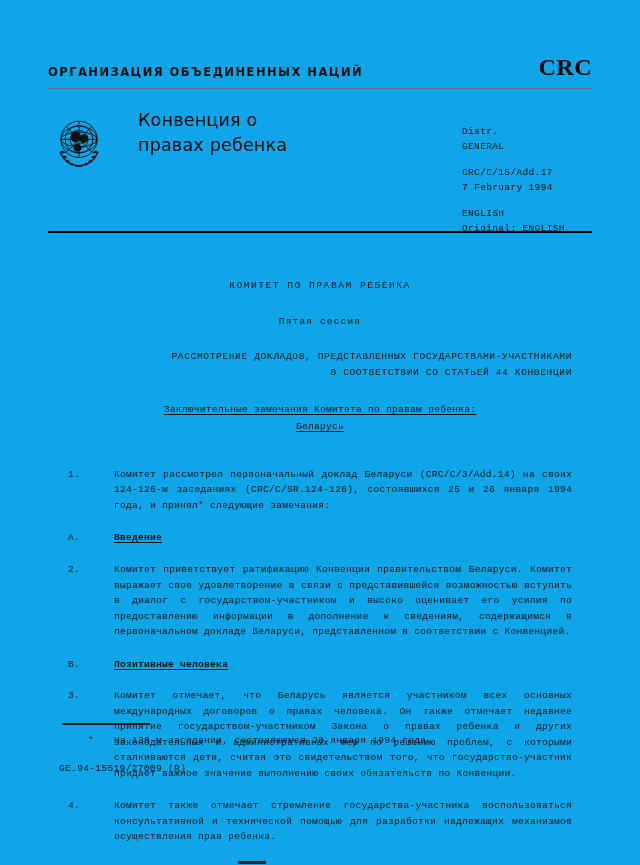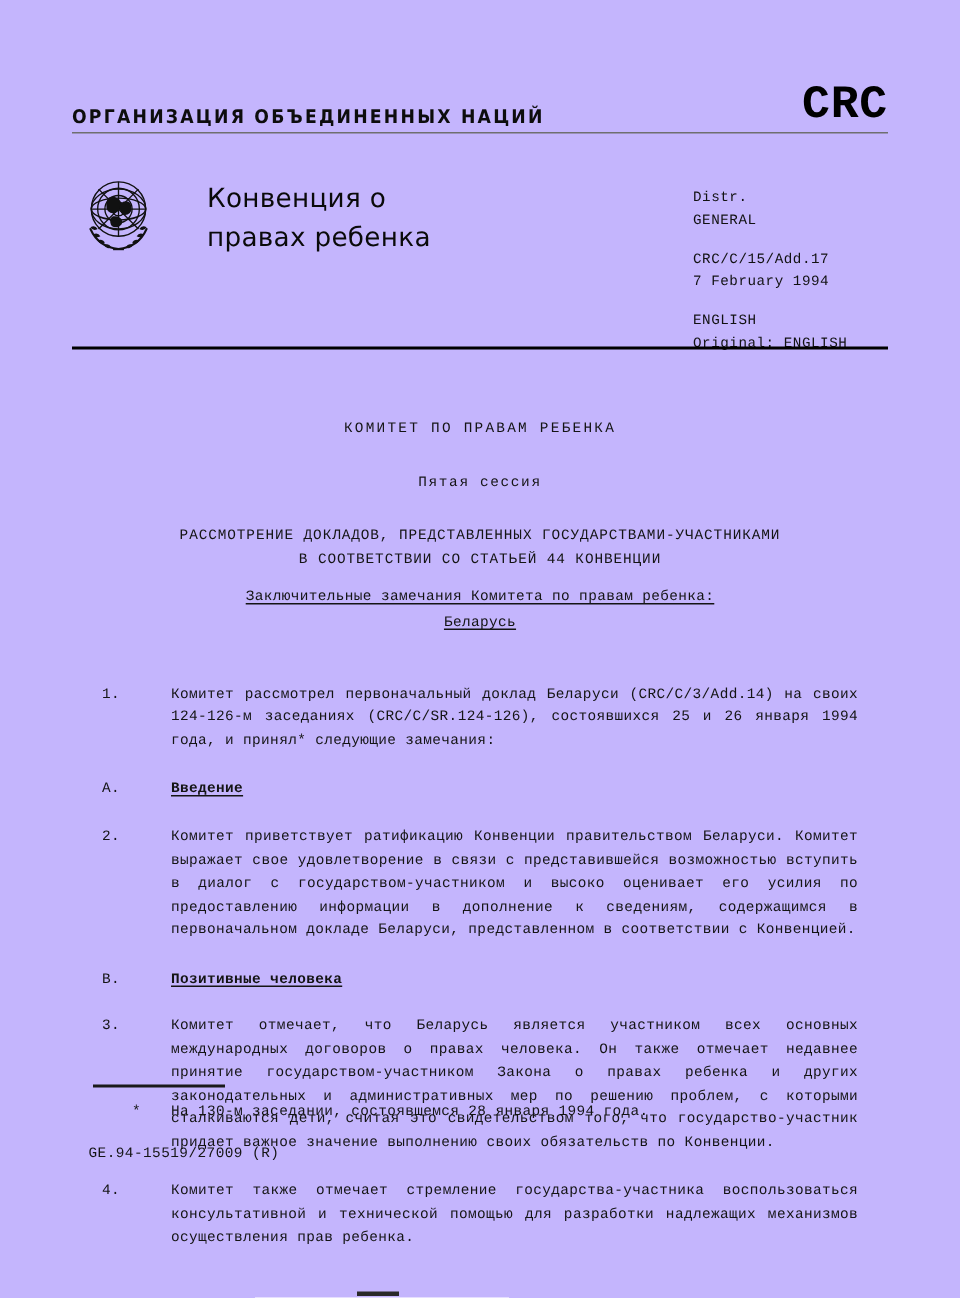--- a/index.html
+++ b/index.html
@@ -9,21 +9,21 @@
   }
   body {
     font-family: "Liberation Mono", "DejaVu Sans Mono", monospace;
     color: #111111;
   }
 
   #page {
     position: relative;
     width: 640px;
     height: 865px;
-    background: #c4b5fd;
+    background: #0ea5e9;
     overflow: hidden;
   }
 
   
   .masthead {
     position: absolute;
     left: 48px;
     top: 56px;
     width: 544px;
   }
@@ -36,44 +36,44 @@
     font-family: "DejaVu Sans", sans-serif;
     font-weight: bold;
     font-size: 12.5px;
     letter-spacing: 1.6px;
     color: #0d0d0d;
     transform: scaleX(0.92);
     transform-origin: left bottom;
     white-space: nowrap;
   }
   .crc-mark {
-    font-family: Liberation Mono, monospace;
+    font-family: Liberation Serif, serif;
     font-weight: bold;
-    font-size: 31px;
+    font-size: 24px;
     letter-spacing: 0.5px;
     line-height: 0.95;
     color: #000000;
   }
   .rule-thin {
     position: absolute;
     left: 48px;
     top: 88px;
     width: 544px;
     height: 1px;
     background: #6f6f6f;
   }
 
   
   .title-block {
     position: absolute;
     left: 48px;
     top: 108px;
     width: 544px;
     display: flex;
-    align-items: flex-end;
+    align-items: flex-start;
   }
   .emblem {
     width: 62px;
     height: 58px;
     flex: 0 0 62px;
     margin-top: 6px;
   }
   .conv-title {
     margin-left: 28px;
     font-family: "DejaVu Sans", sans-serif;
@@ -119,23 +119,24 @@
     letter-spacing: 1.5px;
     margin-bottom: 20px;
   }
   .h-session {
     letter-spacing: 1.1px;
     margin-bottom: 20px;
     margin-top: 20px;
   }
   .h-topic {
     letter-spacing: 0.6px;
-    margin-bottom: 9px;
+    margin-bottom: 21px;
     white-space: pre-line;
     line-height: 1.68;
+    text-align: right;
   }
   .h-subject {
     margin-bottom: 32px;
     line-height: 1.7;
   }
   .h-subject span {
     text-decoration: underline;
     text-underline-offset: 2px;
   }
 

